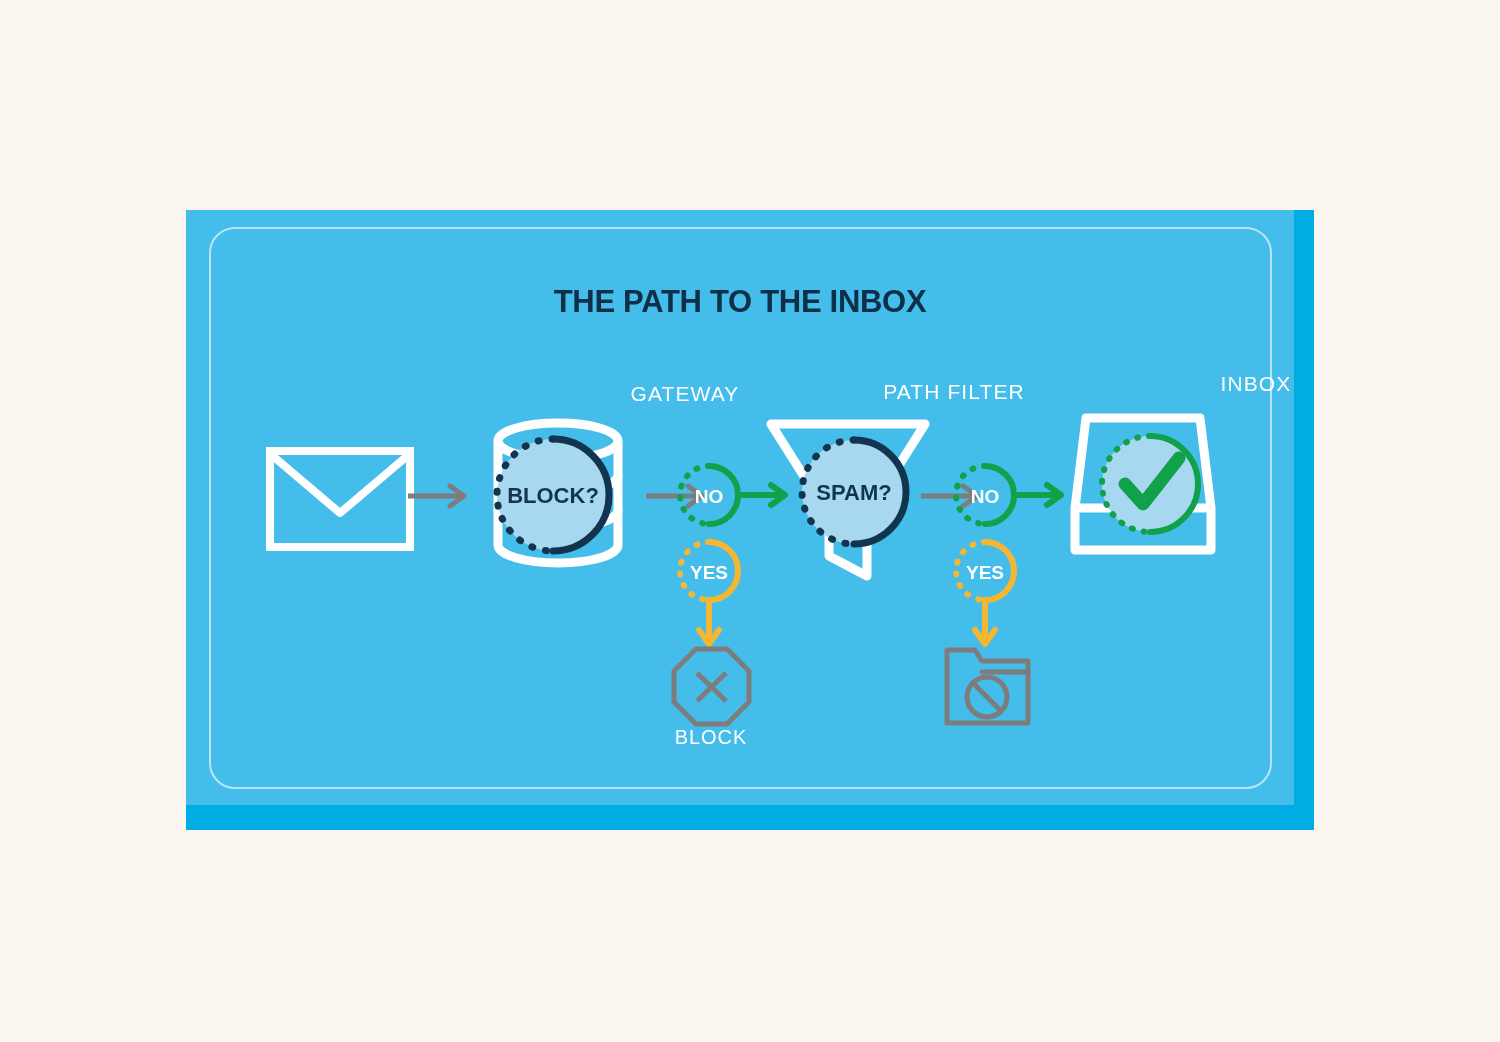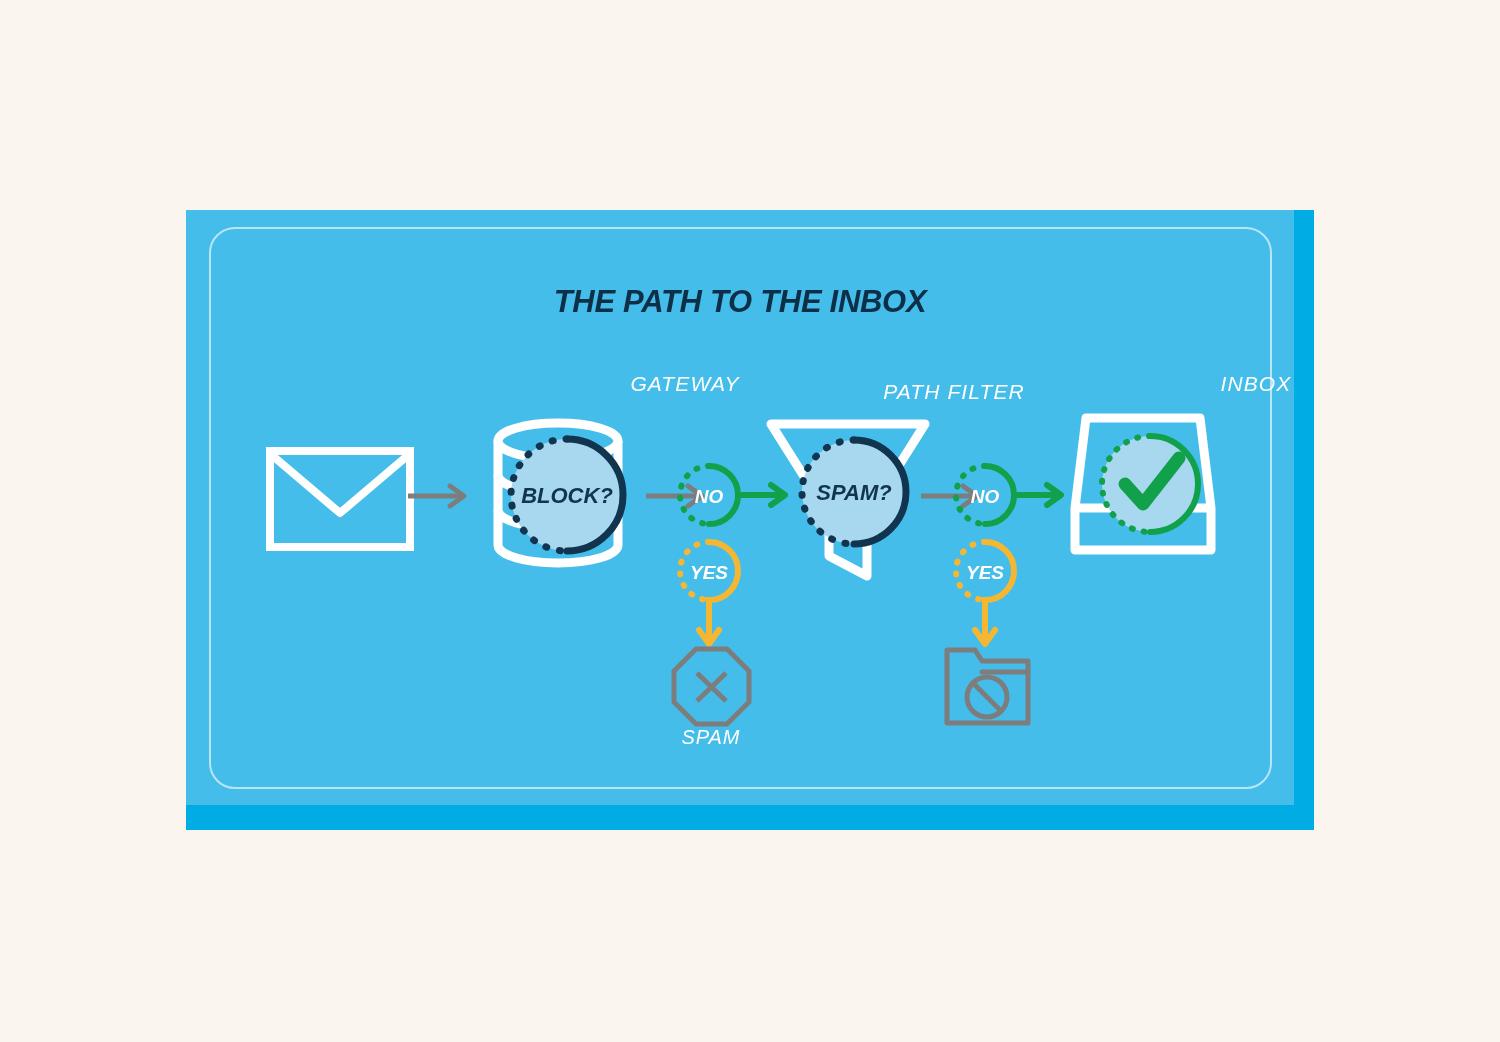--- a/index.html
+++ b/index.html
@@ -11,21 +11,20 @@
     height: 1042px;
     background: #faf6ef;
     font-family: "Liberation Sans", sans-serif;
     overflow: hidden;
   }
 
   #stage {
     position: relative;
     width: 1268px;
     height: 1042px;
-    font-style: italic;
   }
 
   
   #card {
     position: absolute;
     left: 186px;
     top: 210px;
     width: 1128px;
     height: 620px;
     background: #00ace4;
@@ -106,21 +105,21 @@
 
 <div id="stage">
 
   <div id="card">
     <div id="card-inner">
 
       <div id="card-border"></div>
 
       <div id="title">THE PATH TO THE INBOX</div>
 
-      <div class="stage-label" style="left:399px; top:162px; width:200px;">GATEWAY</div>
+      <div class="stage-label" style="left:399px; top:172px; width:200px;">GATEWAY</div>
       <div class="stage-label" style="left:653px; top:170px; width:230px;">PATH FILTER</div>
       <div class="stage-label" style="left:970px; top:162px; width:200px;">INBOX</div>
 
       <div class="node" style="left:78px; top:235px;">
         <svg width="152" height="108" viewBox="0 0 152 108">
           <g>
             <rect x="6" y="6" width="140" height="96" fill="none" stroke="#ffffff" stroke-width="8"></rect>
             <polyline points="10,12 76,68 142,12" fill="none" stroke="#ffffff" stroke-width="8" stroke-linejoin="round" stroke-linecap="round"></polyline>
           </g>
         </svg>
@@ -145,21 +144,21 @@
             <ellipse cx="80" cy="28" rx="60" ry="18" fill="none" stroke="#ffffff" stroke-width="9"></ellipse>
 
             <path d="M20,62 A60,18 0 0 0 140,62" fill="none" stroke="#ffffff" stroke-width="9"></path>
             <path d="M20,97 A60,18 0 0 0 140,97" fill="none" stroke="#ffffff" stroke-width="9"></path>
 
             <path d="M20,132 A60,18 0 0 0 140,132" fill="none" stroke="#ffffff" stroke-width="9"></path>
           </g>
         </svg>
       </div>
 
-      <div class="node" style="left:316px; top:220px; z-index:5;text-align:center;">
+      <div class="node" style="left:302px; top:220px; z-index:5;text-align:center;">
         <svg width="130" height="130" viewBox="0 0 130 130">
           <circle cx="65" cy="65" r="56" fill="#a8d8f0"></circle>
 
           <path d="M65,9 A56,56 0 0 1 65,121" fill="none" stroke="#12354f" stroke-width="7" stroke-linecap="round"></path>
 
           <path d="M65,9 A56,56 0 0 0 65,121" fill="none" stroke="#12354f" stroke-width="7" stroke-linecap="round" stroke-dasharray="1 13"></path>
           <text class="qtext" x="65" y="73" font-size="22" text-anchor="middle">BLOCK?</text>
         </svg>
       </div>
 
@@ -204,21 +203,21 @@
 
       <div class="node" style="left:483px; top:434px;">
         <svg width="85" height="88" viewBox="0 0 85 88">
           <g stroke="#7d7d7d" stroke-width="5" fill="none">
             <polygon points="27,5 58,5 80,27 80,58 58,80 27,80 5,58 5,27" stroke-linejoin="round"></polygon>
             <line x1="28" y1="29" x2="57" y2="57"></line>
             <line x1="57" y1="29" x2="28" y2="57"></line>
           </g>
         </svg>
       </div>
-      <div class="outcome-label" style="left:425px; top:516px; width:200px;">SPAM</div>
+      <div class="outcome-label" style="left:425px; top:516px; width:200px;">BLOCK</div>
 
       <div class="node" style="left:577px; top:206px;">
         <svg width="170" height="180" viewBox="0 0 170 180">
           <g stroke="#ffffff" stroke-width="9" fill="none" stroke-linejoin="round" stroke-linecap="round">
             <path d="M8,8 L162,8 L104,100 L104,160 L66,140 L66,100 Z"></path>
           </g>
         </svg>
       </div>
 
       <div class="node" style="left:608px; top:222px; z-index:5;">

